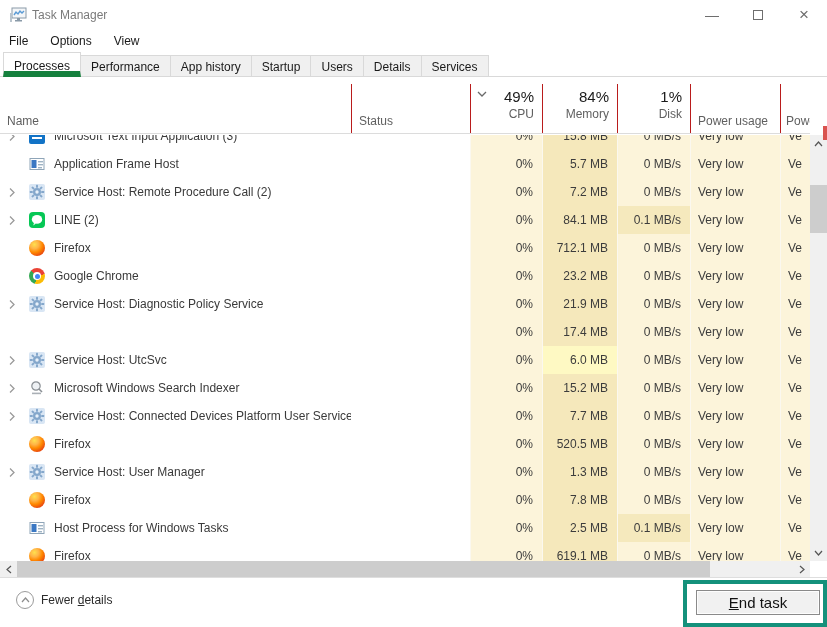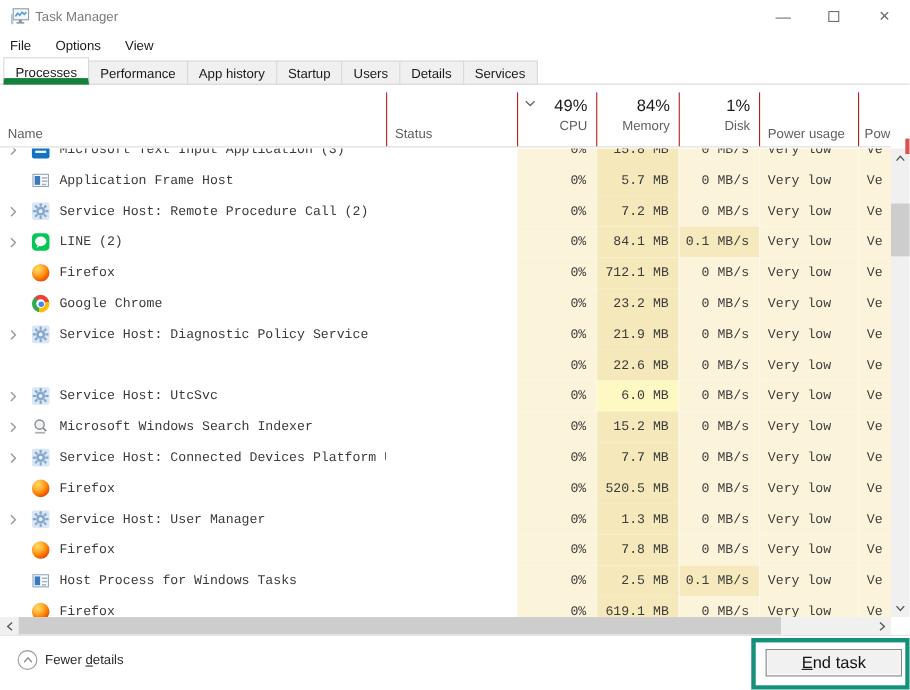--- a/index.html
+++ b/index.html
@@ -32,21 +32,21 @@
   .hcell { position:relative; border-left:1px solid #b91c1c; overflow:hidden; }
   .hcell:first-child { border-left:none; }
   .h-bottomleft { position:absolute; left:7px; bottom:5px; font-size:12px; color:#5f5f5f; white-space:nowrap; }
   .h-metric { position:absolute; right:8px; top:4px; text-align:right; }
   .h-metric .pct { font-size:15px; color:#1b1b1b; display:block; line-height:18px; }
   .h-metric .lbl { font-size:12px; color:#5f5f5f; display:block; line-height:16px; }
   .sort-chev { position:absolute; left:5px; top:6px; width:12px; height:8px; }
 
   
   .tbody { position:absolute; top:135px; left:0; width:810px; height:426px; overflow:hidden; background:#fff; }
-  .rows { margin-top:-13px;font-family:Liberation Mono, monospace; }
+  .rows { margin-top:-13px; }
   .row { display:grid; grid-template-columns:351px 119px 72px 75px 73px 90px 30px; height:28px; }
   .cell { overflow:hidden; white-space:nowrap; }
   .name-cell { display:flex; align-items:center; }
   .chev { width:14px; margin-left:8px; flex:0 0 14px; display:flex; align-items:center; }
   .chev svg { display:block; }
   .chev.hidden svg { visibility:hidden; }
   .picon { width:16px; height:16px; margin-left:7px; margin-right:9px; flex:0 0 16px; position:relative; }
   .pname { font-size:12px; color:#3a3a3a; }
   .status-cell { background:#fff; }
   .heat { font-size:12px; color:#3c3c3c; display:flex; align-items:center; border-left:1px solid #fbf8ef; }
@@ -358,21 +358,21 @@
         <span class="chev hidden">
               <svg width="8" height="11" viewBox="0 0 8 11">
                 <polyline points="2,1.5 6,5.5 2,9.5" fill="none" stroke="#9a9a9a" stroke-width="1.3"></polyline>
               </svg>
             </span>
         <span class="picon"></span>
         <span class="pname"></span>
       </div>
       <div class="cell status-cell"></div>
       <div class="cell heat num cpu-cell" style="background: rgb(252, 244, 218);">0%</div>
-      <div class="cell heat num mem-cell" style="background: rgb(245, 232, 187);">22.6 MB</div>
+      <div class="cell heat num mem-cell" style="background: rgb(245, 232, 187);">17.4 MB</div>
       <div class="cell heat num disk-cell" style="background: rgb(252, 244, 218);">0 MB/s</div>
       <div class="cell heat txt power-cell" style="background: rgb(252, 244, 218);">Very low</div>
       <div class="cell heat txt trend-cell" style="background: rgb(252, 244, 218);">Ve</div>
     </div>
 
     <div class="row">
       <div class="cell name-cell">
         <span class="chev">
               <svg width="8" height="11" viewBox="0 0 8 11">
                 <polyline points="2,1.5 6,5.5 2,9.5" fill="none" stroke="#9a9a9a" stroke-width="1.3"></polyline>

